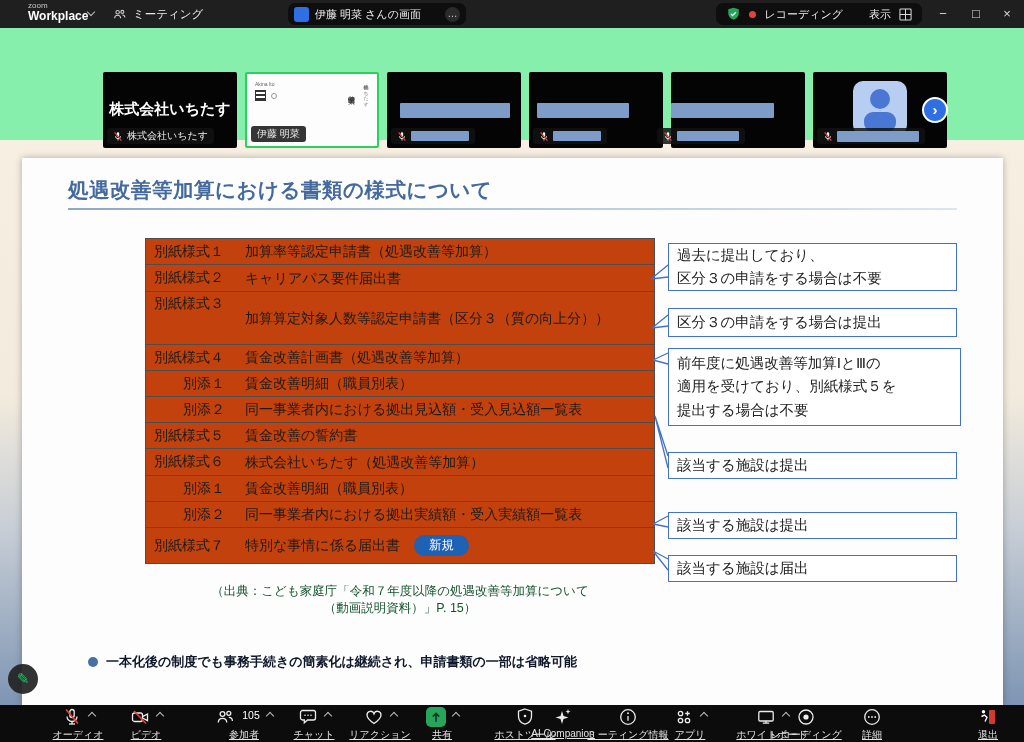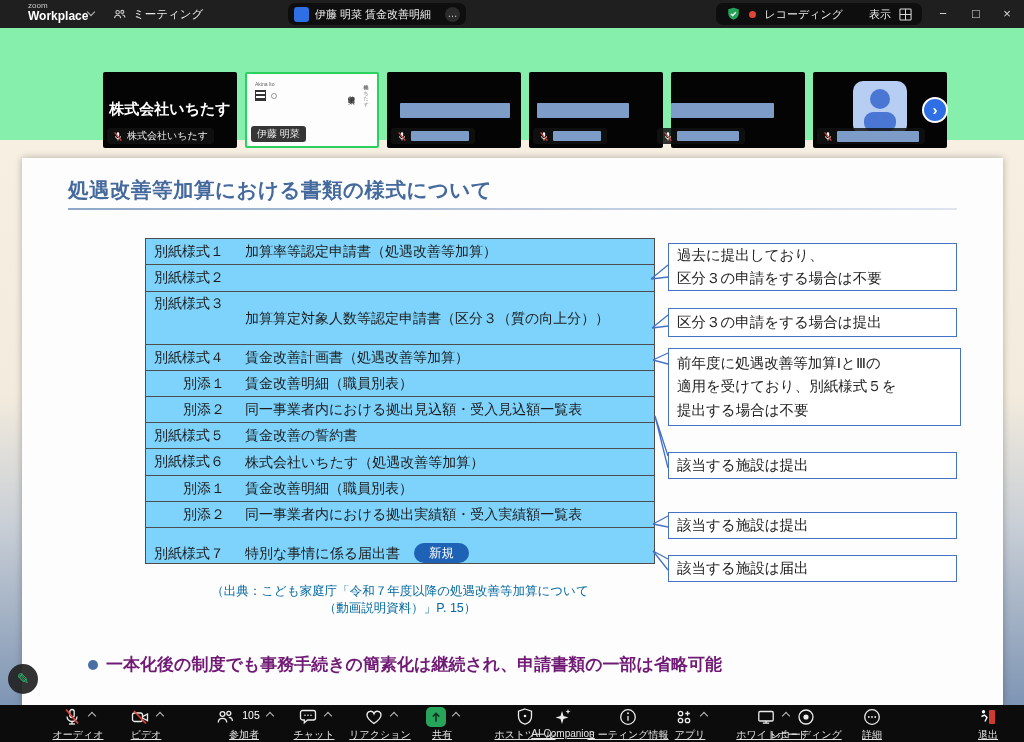--- a/index.html
+++ b/index.html
@@ -48,35 +48,35 @@
   .avatar .body { position:absolute; left:11px; top:31px; width:32px; height:20px; border-radius:9px; background:#4a77d4; }
   #next-btn { position:absolute; left:922px; top:69px; width:26px; height:26px; border-radius:50%; background:#2f6fe4; border:2px solid #fff; color:#fff; font-size:15px; font-weight:bold; text-align:center; line-height:21px; }
 
   
   #share-region { position:absolute; left:0; top:140px; width:1024px; height:565px;
     background:linear-gradient(to bottom,#f6efe2 0%,#f3ebdd 45%,#c9cfd6 68%,#7e95b4 100%); }
   #slide { position:absolute; left:22px; top:18px; width:981px; height:547px; background:#fdfdfd; box-shadow:0 0 7px rgba(0,0,0,.28); }
   #slide-title { position:absolute; left:46px; top:18px; font-size:20.5px; font-weight:bold; color:#44699d; letter-spacing:.5px; white-space:nowrap; }
   #title-rule { position:absolute; left:46px; top:50px; width:889px; height:2px; background:linear-gradient(to right,#8fa8c8,#dde5ef); }
 
-  #doc-table { position:absolute; left:123px; top:80px; width:510px; border:1.5px solid #4d4d4d; background:#7dd3fc; }
+  #doc-table { position:absolute; left:123px; top:80px; width:510px; border:1.5px solid #4d4d4d; background:#c2410c; }
   .trow { display:flex; border-bottom:1px solid #4d4d4d; align-items:center; }
-  .trow:last-child { border-bottom:none;align-items:flex-end; }
+  .trow:last-child { border-bottom:none; }
   .tno { width:95px; flex:0 0 auto; padding-left:8px; font-size:14px; color:#1c1c1c; white-space:nowrap; }
   .tno.indent { padding-left:37px; }
   .tdesc { flex:1; padding-left:4px; font-size:14px; color:#1c1c1c; line-height:1.45; display:flex; align-items:center; }
   .badge { display:inline-block; margin-left:14px; padding:1px 15px; background:#1d62b4; color:#fff; font-size:12.5px; border-radius:12px; white-space:nowrap; }
 
   .callout { position:absolute; left:646px; width:289px; background:#fff; border:1.6px solid #4472c4; padding:2px 8px; font-size:14.5px; color:#222; line-height:1.6; white-space:pre-line; display:flex; align-items:center; }
   #connectors { position:absolute; left:0; top:0; pointer-events:none; }
 
-  #source-note { position:absolute; left:123px; top:425px; width:510px; text-align:center; color:#0369a1; font-size:12.5px; line-height:1.35; }
+  #source-note { position:absolute; left:123px; top:425px; width:510px; text-align:center; color:#14532d; font-size:12.5px; line-height:1.35; }
   #bullet-line { position:absolute; left:66px; top:495px; display:flex; align-items:center; gap:8px; }
   #bullet-dot { width:10px; height:10px; border-radius:50%; background:#4a6fa5; flex:0 0 auto; }
-  #bullet-text { font-size:17px; font-weight:bold; color:#701a75; white-space:nowrap; }
+  #bullet-text { font-size:13px; font-weight:bold; color:#0f172a; white-space:nowrap; }
 
   #pencil-btn { position:absolute; left:8px; top:664px; width:30px; height:30px; border-radius:50%; background:rgba(34,34,34,.92); color:#2bbf6e; font-size:15px; text-align:center; line-height:29px; z-index:25; }
 
   
   #toolbar { position:absolute; left:0; top:705px; width:1024px; height:37px; background:#0c0c0c; z-index:30; }
   .titem { position:absolute; top:2px; display:flex; flex-direction:column; align-items:center; }
   .ticon-row { display:flex; align-items:flex-start; gap:7px; height:20px; }
   .titem .lbl { font-size:10px; color:#e4e4e4; white-space:nowrap; margin-top:1px;text-decoration:underline; }
   .chev-up { display:inline-block; width:6px; height:6px; border-left:1.5px solid #bdbdbd; border-top:1.5px solid #bdbdbd; transform:rotate(45deg); margin-top:6px; }
   .pcount { color:#fff; font-size:10.5px; margin-top:2px; }
@@ -96,21 +96,21 @@
     <svg class="ico" width="15" height="15" viewBox="0 0 20 20" fill="none" stroke="#cfcfcf" stroke-width="1.4">
       <circle cx="7.5" cy="7" r="2.3"></circle>
         <path d="M3.5 15c0-2.5 1.8-4 4-4s4 1.5 4 4"></path>
       <circle cx="13.8" cy="6.5" r="2"></circle>
         <path d="M13.8 10.6c2 0 3.4 1.4 3.4 3.5"></path>
     </svg>
     <span>ミーティング</span>
   </div>
   <div id="share-tab">
     <span class="thumb"></span>
-    <span class="txt">伊藤 明菜 賃金改善明細</span>
+    <span class="txt">伊藤 明菜 さんの画面</span>
     <span class="dots">…</span>
   </div>
   <div id="tb-right">
     <svg class="ico" width="15" height="16" viewBox="0 0 20 20">
       <path d="M10 1.5l7 2.2v5.2c0 4.4-3 7.4-7 8.7-4-1.3-7-4.3-7-8.7V3.7z" fill="#26a35a"></path>
       <path d="M6.5 9.8l2.3 2.3 4.4-4.4" stroke="#fff" stroke-width="1.7" fill="none"></path>
     </svg>
     <span class="rec-dot"></span>
     <span class="lbl">レコーディング</span>
     <span style="width:10px"></span>
@@ -215,20 +215,21 @@
     <div id="slide-title">処遇改善等加算における書類の様式について</div>
     <div id="title-rule"></div>
 
     <div id="doc-table">
       <div class="trow" style="height:26px">
         <div class="tno">別紙様式１</div>
           <div class="tdesc">加算率等認定申請書（処遇改善等加算）</div>
       </div>
       <div class="trow" style="height:27px">
         <div class="tno">別紙様式２</div>
+          <div class="tdesc">キャリアパス要件届出書</div>
       </div>
       <div class="trow" style="height:53px">
         <div class="tno" style="align-self:flex-start;padding-top:3px">別紙様式３</div>
         <div class="tdesc" style="padding-right:6px">加算算定対象人数等認定申請書（区分３（質の向上分））</div>
       </div>
       <div class="trow" style="height:26px">
         <div class="tno">別紙様式４</div>
           <div class="tdesc">賃金改善計画書（処遇改善等加算）</div>
       </div>
       <div class="trow" style="height:26px">

